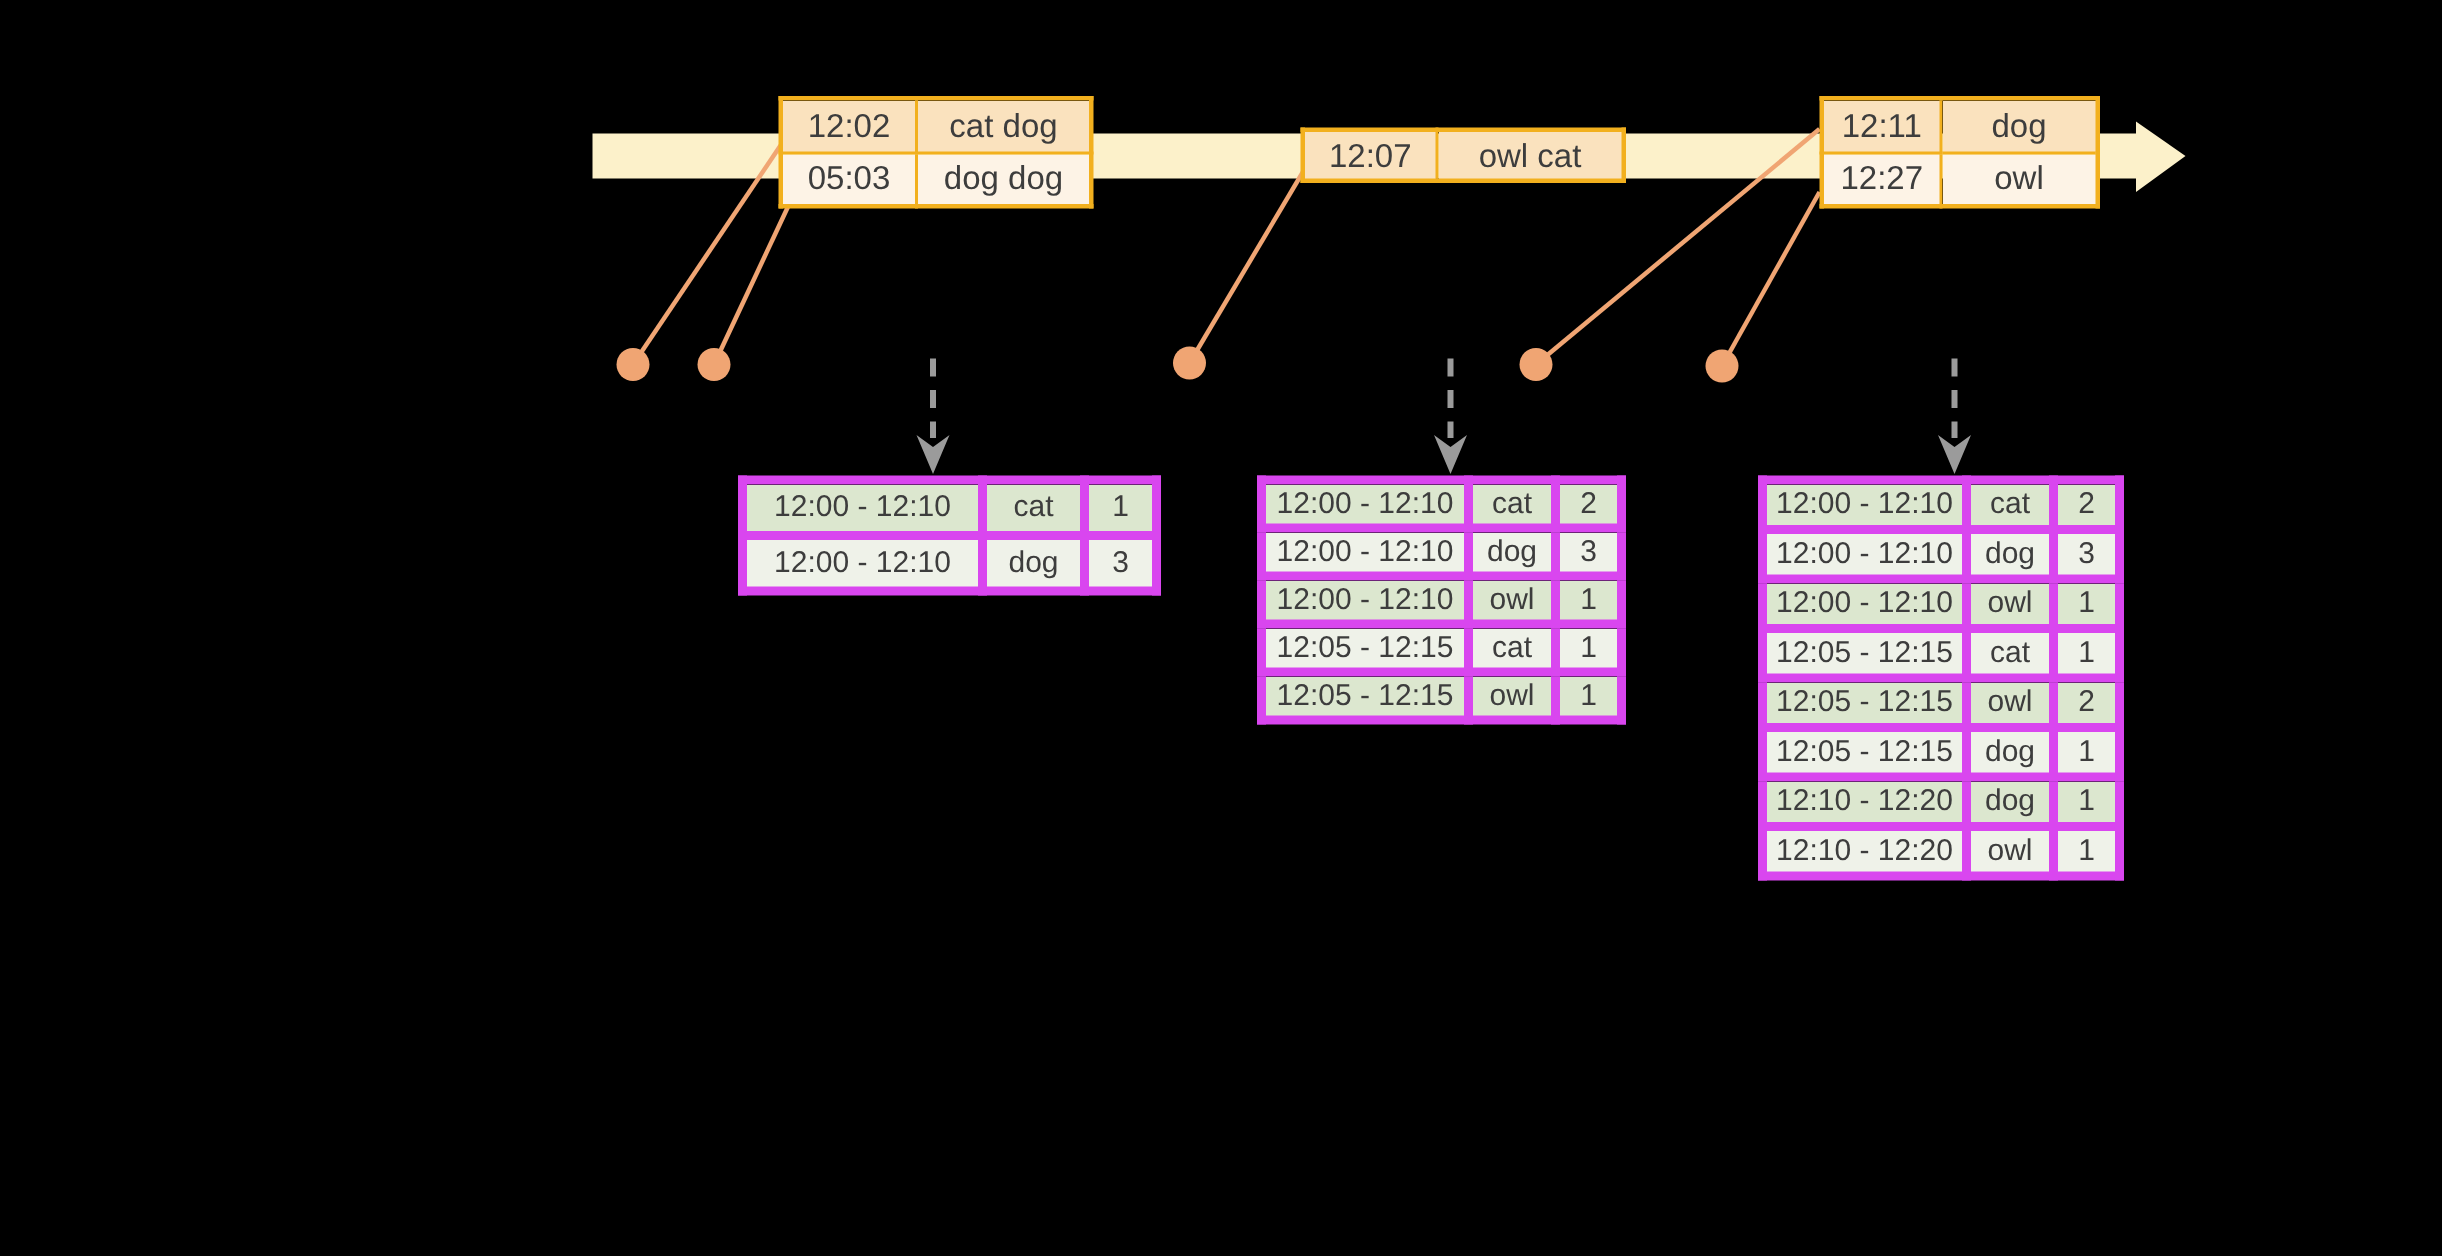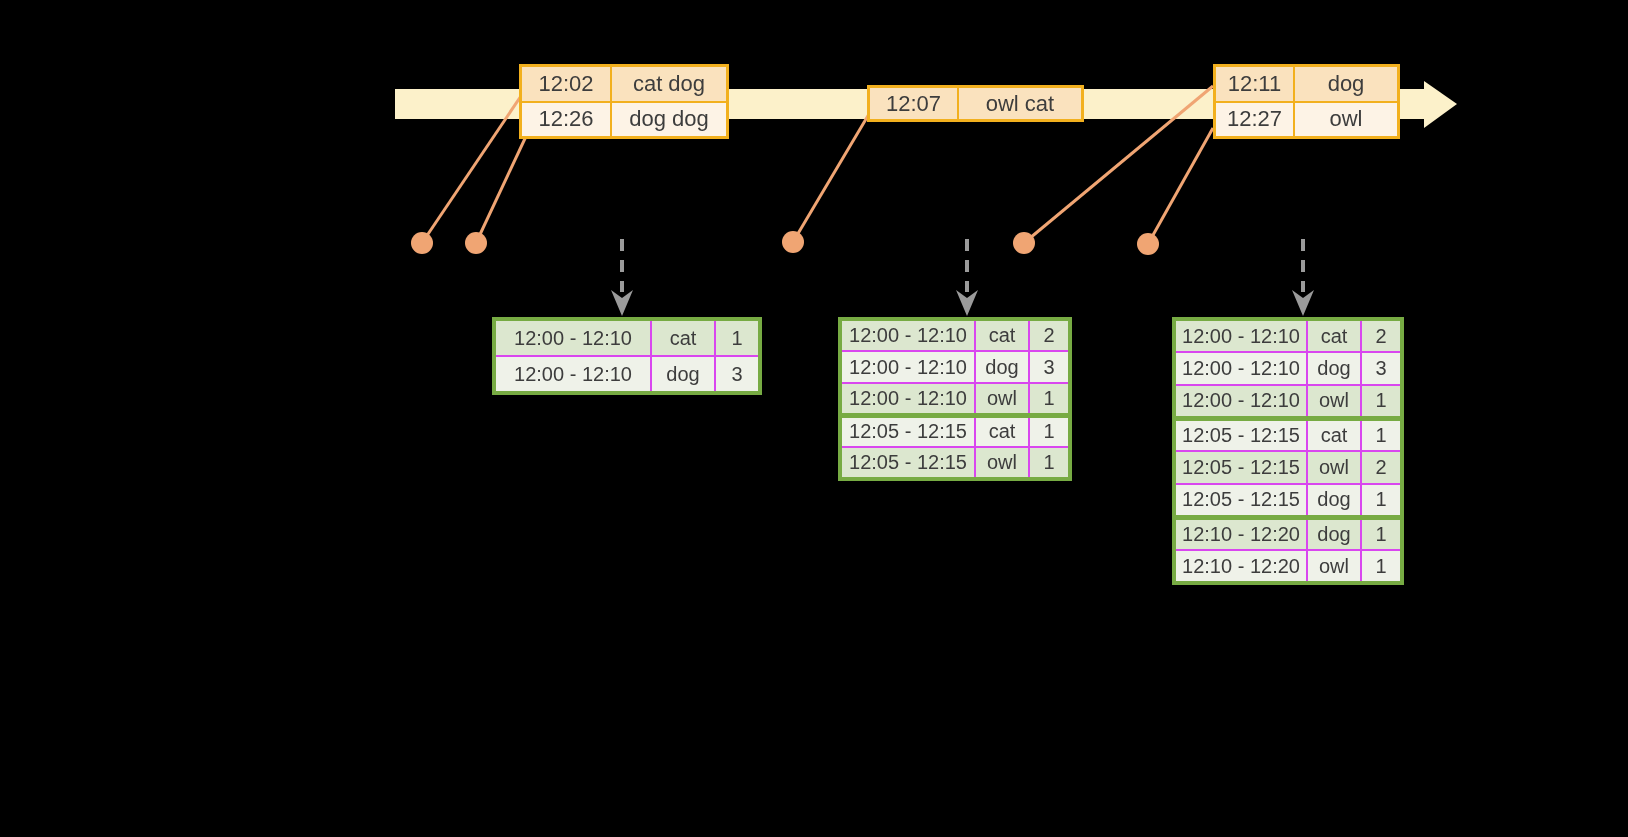--- a/index.html
+++ b/index.html
@@ -23,21 +23,21 @@
   .t-ev1 tr { height:36px; }
   .t-ev2 { left:867px; top:85px; }
   .t-ev2 td:nth-child(1){ width:85px; }  .t-ev2 td:nth-child(2){ width:120px;text-align:center; }
   .t-ev2 tr { height:34px; }
   .t-ev3 { left:1213px; top:64px;border-radius:18px; }
   .t-ev3 td:nth-child(1){ width:75px; }  .t-ev3 td:nth-child(2){ width:100px; }
   .t-ev3 tr { height:36px; }
 
   
   .result-table { border:4px solid #77ab43; }
-  .result-table td { border:2px solid #d946ef; font-size:20px; }
+  .result-table td { border:6px solid #d946ef; font-size:20px; }
   .result-table tr:nth-child(odd) td  { background:#dce7cf; }
   .result-table tr:nth-child(even) td { background:#eff2e9; }
   .result-table tr.group-start td { border-top:5px solid #77ab43; }
   .t-res1 { left:492px; top:317px; }
   .t-res1 td:nth-child(1){ width:152px; } .t-res1 td:nth-child(2){ width:60px; } .t-res1 td:nth-child(3){ width:40px; }
   .t-res1 tr { height:37px; }
   .t-res2 { left:838px; top:317px; }
   .t-res2 td:nth-child(1){ width:130px; } .t-res2 td:nth-child(2){ width:50px; } .t-res2 td:nth-child(3){ width:36px; }
   .t-res2 tr { height:32px; }
   .t-res3 { left:1172px; top:317px; }
@@ -79,21 +79,21 @@
     </g>
   </svg>
 
   <table class="event-table t-ev1">
     <tbody>
         <tr>
           <td>12:02</td>
           <td>cat dog</td>
         </tr>
         <tr>
-          <td>12:26</td>
+          <td>05:03</td>
           <td>dog dog</td>
         </tr>
       </tbody>
   </table>
   <table class="event-table t-ev2">
     <tbody>
         <tr>
           <td>12:07</td>
           <td>owl cat</td>
         </tr>

